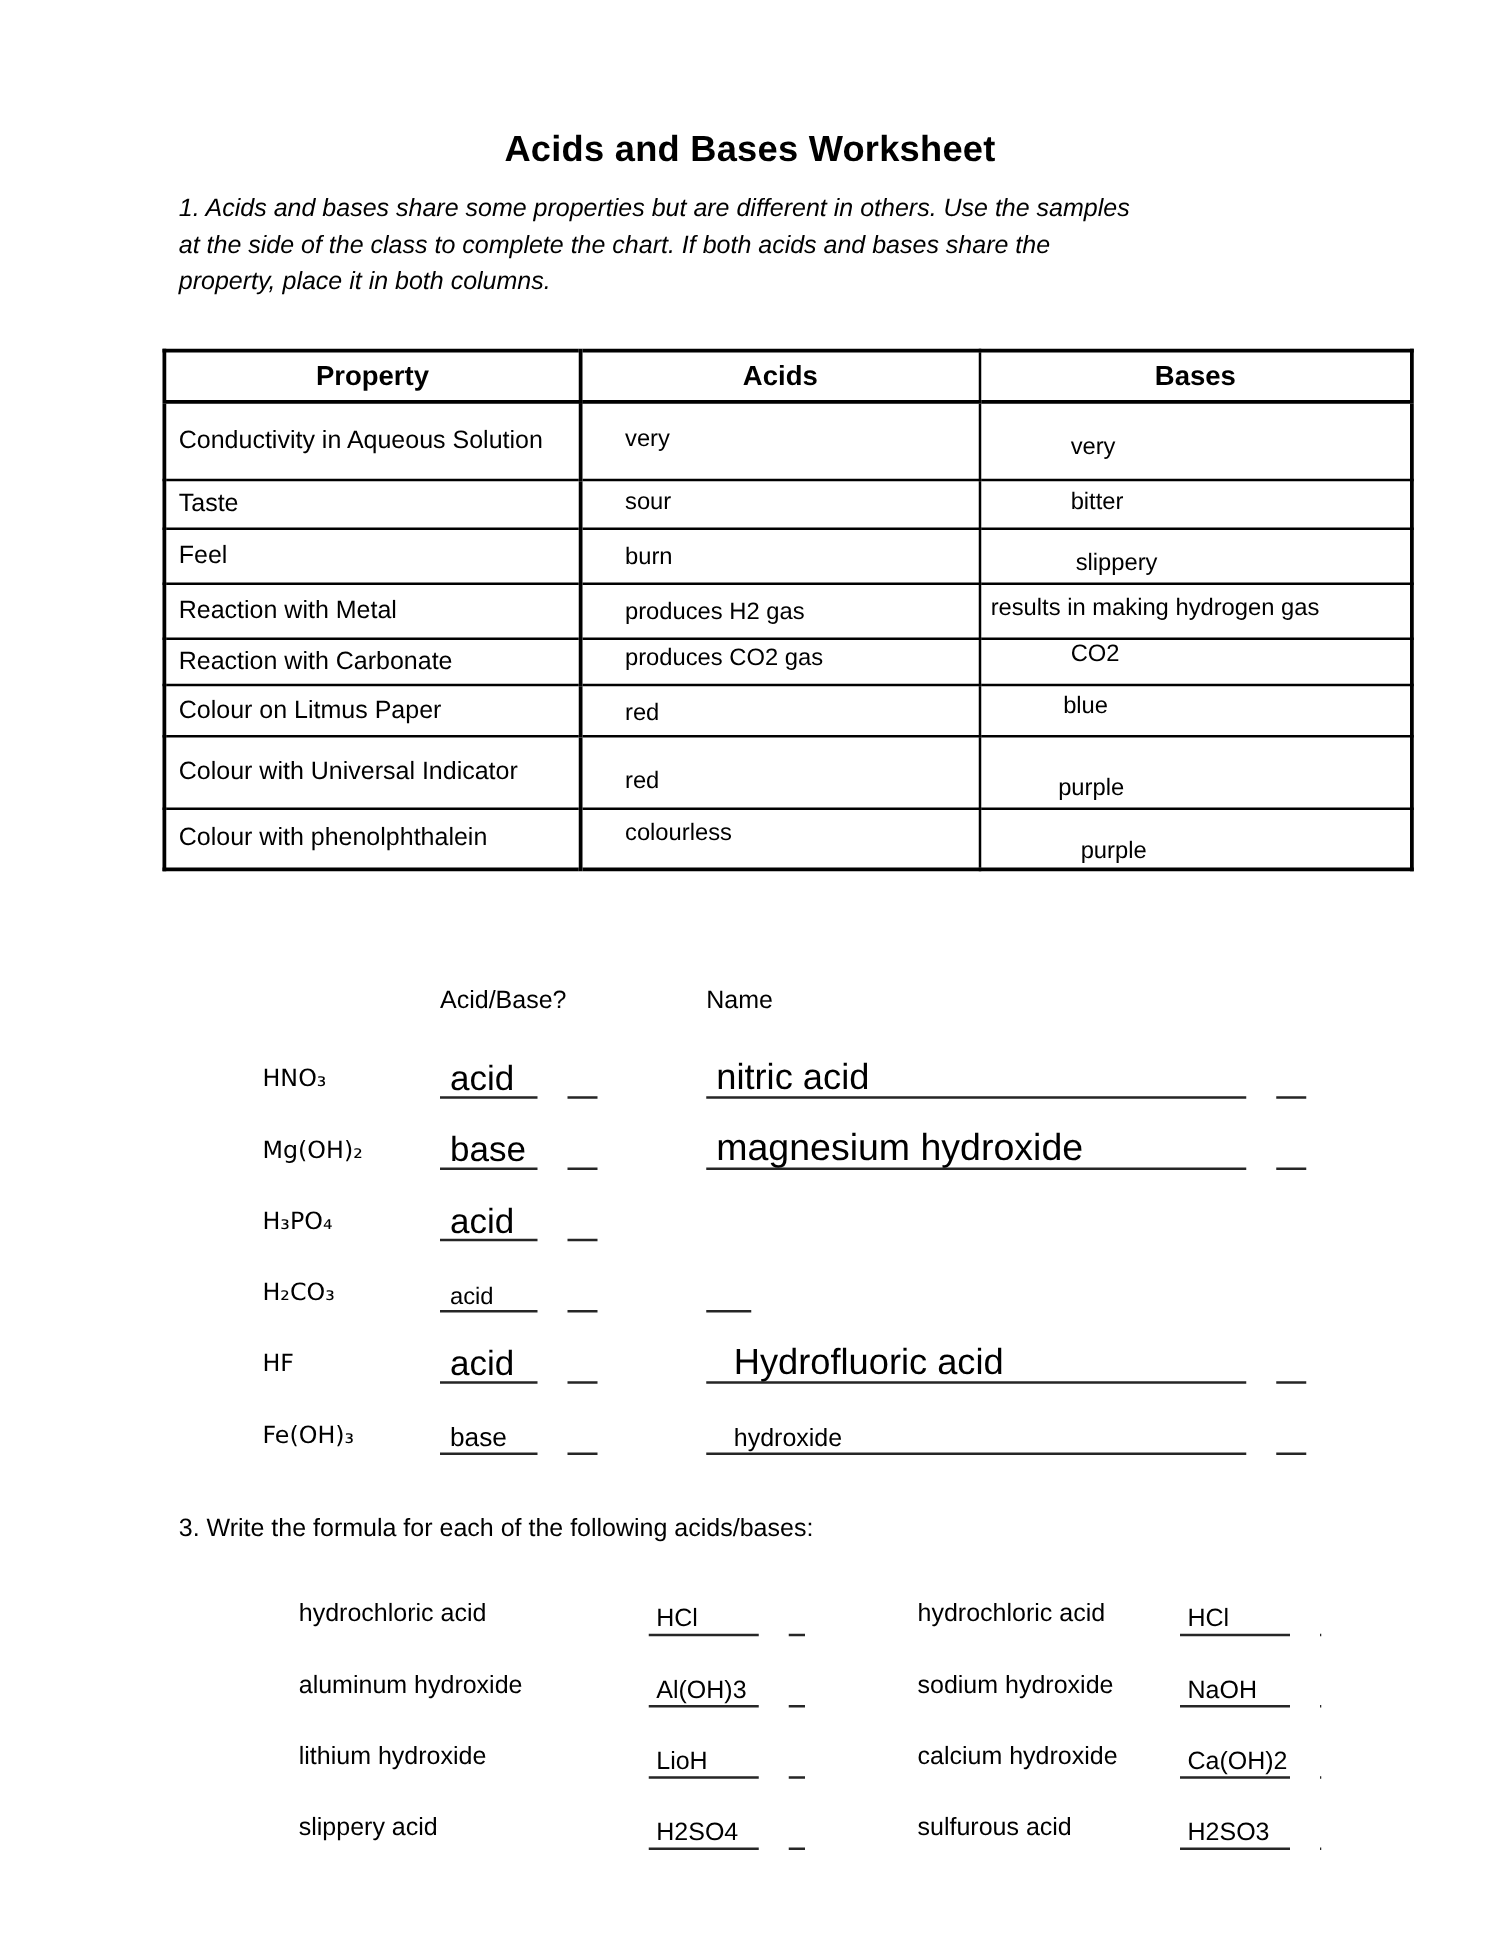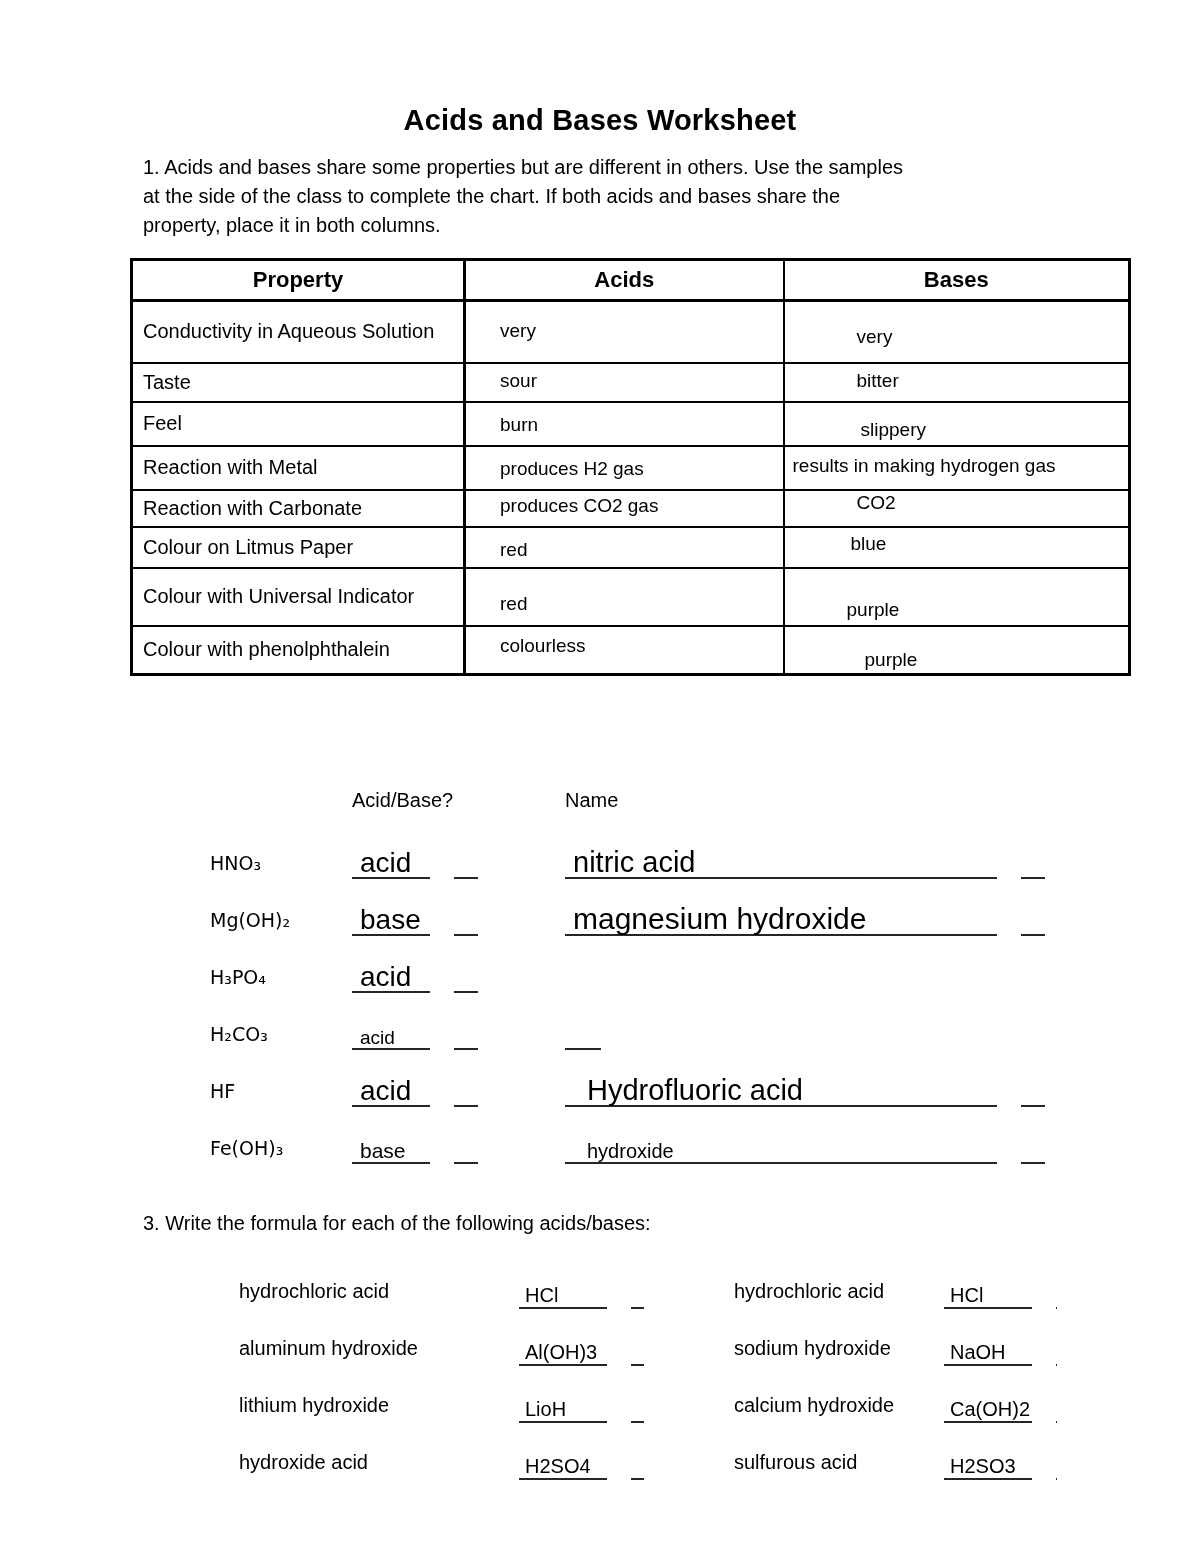--- a/index.html
+++ b/index.html
@@ -4,27 +4,27 @@
 <style>
   * { margin:0; padding:0; box-sizing:border-box; }
   html,body { background:#ffffff; }
   body { font-family:"Liberation Sans","DejaVu Sans",sans-serif; color:#000; }
   #page { position:relative; width:1200px; height:1553px; background:#fff; overflow:hidden; }
 
   .title { position:absolute; top:104px; left:0; width:100%; text-align:center;
            font-size:29px; font-weight:bold; letter-spacing:0.2px; }
 
   .q1p { position:absolute; top:153px; left:143px; width:930px;
-         font-size:20px; line-height:29px; }
+         font-size:20px; line-height:29px;font-style:italic; }
 
   
   table.props { position:absolute; top:258px; left:130px; width:998px;
                 border-collapse:collapse; table-layout:fixed; }
   table.props, table.props th, table.props td { border:2px solid #000; }
-  table.props { border-width:3px; }
+  table.props { border-width:3px;margin-top:21px; }
   table.props th { border-bottom-width:3px; font-size:22px; font-weight:bold; padding:6px 4px; }
   table.props td.prop { border-right-width:3px; }
   table.props th.prop { border-right-width:3px; }
   td.prop { font-size:20px; padding:4px 8px 4px 10px; vertical-align:middle; line-height:27px; }
   td.acell, td.bcell { font-size:19px; vertical-align:bottom; padding-bottom:9px; }
   td.acell { padding-left:34px; }
   td.bcell { padding-left:72px; }
   tr.r1 td.acell { padding-bottom:20px; } tr.r1 td.bcell { padding-bottom:14px; }
   tr.r3 td.bcell { padding-left:76px; padding-bottom:4px; }
   tr.r4 td.bcell { padding-left:8px; padding-bottom:12px; }
@@ -254,21 +254,21 @@
         </span>
       <span></span>
       <span class="q3-label">calcium hydroxide</span>
       <span class="blank q3blank">
           <span class="seg main"><span class="ans">Ca(OH)2</span></span>
           <span class="seg tail"></span>
         </span>
     </div>
 
     <div class="q3-row">
-      <span class="q3-label">hydroxide acid</span>
+      <span class="q3-label">slippery acid</span>
       <span class="blank q3blank">
           <span class="seg main"><span class="ans">H2SO4</span></span>
           <span class="seg tail"></span>
         </span>
       <span></span>
       <span class="q3-label">sulfurous acid</span>
       <span class="blank q3blank">
           <span class="seg main"><span class="ans">H2SO3</span></span>
           <span class="seg tail"></span>
         </span>

